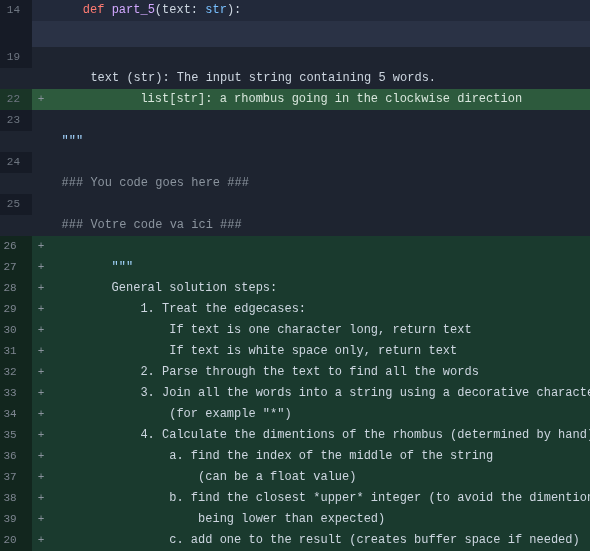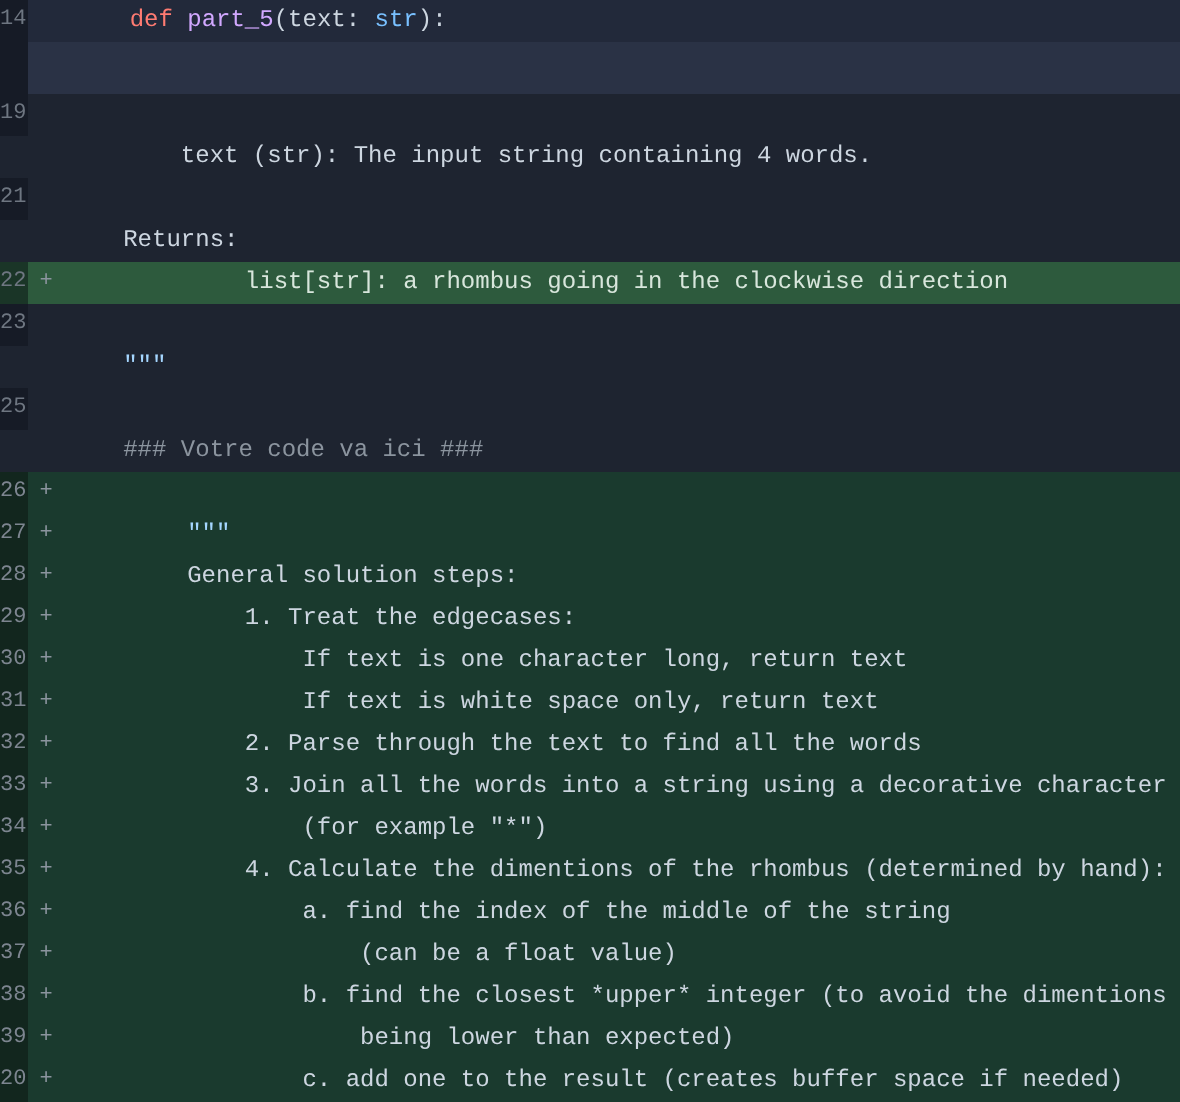--- a/index.html
+++ b/index.html
@@ -13,21 +13,21 @@
     height: 551px;
     overflow: hidden;
   }
   .diff-view { display: block; }
   .line {
     display: flex;
     align-items: flex-start;
     min-height: 21px;
   }
   .gutter {
-    width: 14px;
+    width: 32px;
     text-align: right;
     padding-right: 12px;
     color: #6e7681;
     user-select: none;
     flex-shrink: 0;
     font-size: 11px;
     line-height: 21px;
   }
   .marker {
     width: 18px;
@@ -99,36 +99,36 @@
       <div class="code">    <span class="kw">def</span> <span class="fn">part_5</span>(text: <span class="type">str</span>):</div>
     </div>
     <div class="line spacer">
       <div class="gutter"></div>
       <div class="marker"></div>
       <div class="code"></div>
     </div>
     <div class="line context">
       <div class="gutter">19</div>
       <div class="marker"></div>
-      <div class="code">            text (str): The input string containing 4 words.</div>
-    </div>
-    <div class="line context">
-      <div class="gutter">21</div>
-      <div class="marker"></div>
-      <div class="code">        Returns:</div>
+      <div class="code">            text (str): The input string containing 5 words.</div>
     </div>
     <div class="line added-hl">
       <div class="gutter">22</div>
       <div class="marker">+</div>
       <div class="code">            list[str]: a rhombus going in the clockwise direction</div>
     </div>
     <div class="line context">
       <div class="gutter">23</div>
       <div class="marker"></div>
       <div class="code">        <span class="str">"""</span></div>
+    </div>
+    <div class="line context">
+      <div class="gutter">24</div>
+      <div class="marker"></div>
+      <div class="code">        <span class="comment">### You code goes here ###</span></div>
     </div>
     <div class="line context">
       <div class="gutter">25</div>
       <div class="marker"></div>
       <div class="code">        <span class="comment">### Votre code va ici ###</span></div>
     </div>
     <div class="line added">
       <div class="gutter">26</div>
       <div class="marker">+</div>
       <div class="code"></div>

